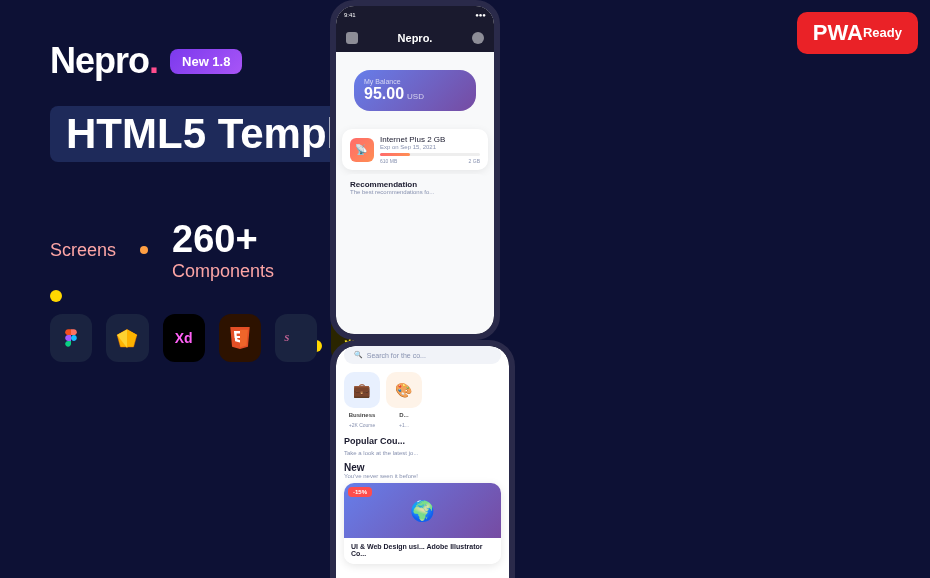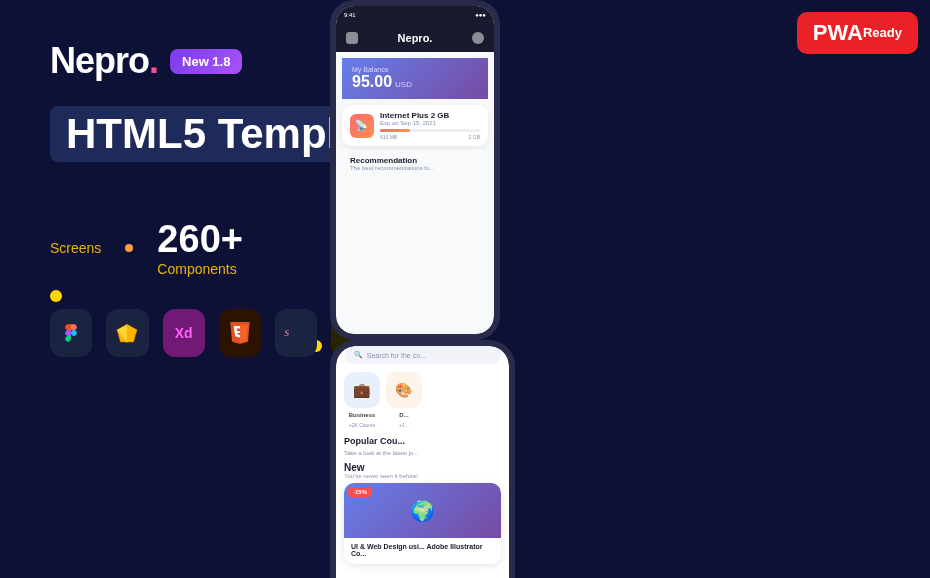--- a/index.html
+++ b/index.html
@@ -81,22 +81,22 @@
       flex-direction: column;
     }
 
     .stat-number {
       font-size: 38px;
       font-weight: 800;
       color: #ffffff;
     }
 
     .stat-label {
-      font-size: 14px;
-      color: #eab308;
+      font-size: 18px;
+      color: #fca5a5;
     }
 
     .stat-divider {
       width: 8px;
       height: 8px;
       background: #ff9f43;
       border-radius: 50%;
       margin: 0 16px;
       align-self: center;
     }
@@ -182,22 +182,22 @@
     .p1-header {
       background: #1a1a2e;
       padding: 12px 10px 8px;
       display: flex;
       justify-content: space-between;
       align-items: center;
     }
 
     .p1-balance-section {
       background: linear-gradient(135deg, #667eea, #764ba2);
-      margin: 6px;
-      border-radius: 0;
+      margin: 18px;
+      border-radius: 16px;
       padding: 8px 10px;
     }
 
     .p1-balance-label {
       font-size: 7px;
       color: rgba(255,255,255,0.7);
     }
 
     .p1-balance-amount {
       font-size: 16px;
@@ -231,21 +231,21 @@
       justify-content: center;
       font-size: 10px;
     }
 
     .p1-card-info {
       flex: 1;
     }
 
     .p1-card-title {
       font-size: 8px;
-      font-weight: 700;
+      font-weight: 400;
       color: #1a1a2e;
     }
 
     .p1-card-sub {
       font-size: 6px;
       color: #8892b0;
     }
 
     .p1-progress {
       height: 3px;
@@ -464,21 +464,21 @@
 
     <div class="tool-icon" style="background:#1a2340;">
       <svg width="22" height="20" viewBox="0 0 100 88" fill="none">
         <polygon points="50,5 95,30 80,85 20,85 5,30" fill="#FDB300" stroke="#EA6C00" stroke-width="2"></polygon>
         <polygon points="50,5 95,30 50,88 5,30" fill="#FDAD00"></polygon>
         <polygon points="50,5 5,30 50,88" fill="#FDD231"></polygon>
         <polygon points="95,30 50,88 50,5" fill="#FDB300"></polygon>
       </svg>
     </div>
 
-    <div class="tool-icon" style="background:#701a75;">
+    <div class="tool-icon" style="background:#000000;">
       <span style="color:#ff61f6; font-size:14px; font-weight:900;">Xd</span>
     </div>
 
     <div class="tool-icon" style="background:#2d1200;">
       <svg width="22" height="22" viewBox="0 0 512 512" fill="none">
         <path d="M71,460 L30,0 482,0 441,460 256,512z" fill="#e34f26"></path>
         <path d="M256,472 L405,430 440,62 256,62z" fill="#ef652a"></path>
         <path d="M256,208 L181,208 176,150 256,150 256,94 115,94 129,256 256,256zM256,303 L255,303 194,285 190,236 134,236 142,329 255,362 256,362z" fill="white"></path>
       </svg>
     </div>

